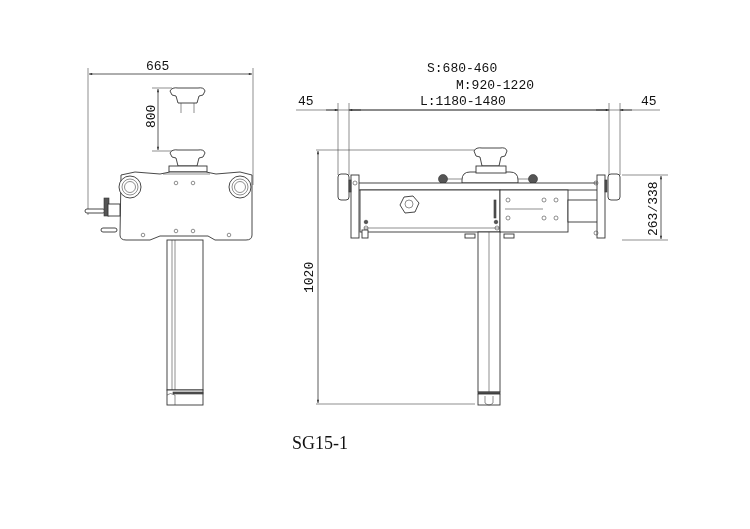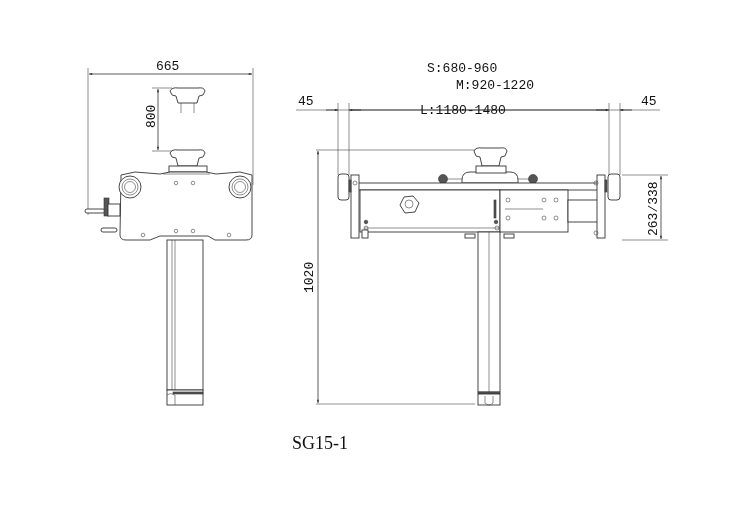--- a/index.html
+++ b/index.html
@@ -175,26 +175,26 @@
     <g>
       <rect class="part" x="478" y="232" width="22" height="160"></rect>
       <line class="thin" x1="489" y1="232" x2="489" y2="392"></line>
       <rect class="dark" x="478" y="392" width="22" height="2"></rect>
       <rect class="part" x="478" y="394" width="22" height="11"></rect>
       <path class="thin" d="M485,396 L485,403 Q489,407 493,403 L493,396"></path>
     </g>
   </g>
 </svg>
 
-<div class="overlay dim" style="left:156px; top:60px;">665</div>
+<div class="overlay dim" style="left:146px; top:60px;">665</div>
 <div class="overlay dim vert" style="left:145px; top:128px;">800</div>
 
-<div class="overlay dim" style="left:427px; top:62px;">S:680-960</div>
+<div class="overlay dim" style="left:427px; top:62px;">S:680-460</div>
 <div class="overlay dim" style="left:424px; top:79px;padding-left:32px;">M:920-1220</div>
-<div class="overlay dim" style="left:420px; top:104px;">L:1180-1480</div>
+<div class="overlay dim" style="left:420px; top:95px;">L:1180-1480</div>
 
 <div class="overlay dim" style="left:298px; top:95px;">45</div>
 <div class="overlay dim" style="left:641px; top:95px;">45</div>
 
 <div class="overlay dim vert" style="left:303px; top:293px;">1020</div>
 <div class="overlay dim vert" style="left:647px; top:236px;">263/338</div>
 
 <div class="overlay" style="left:292px; top:433px; font-family:'Liberation Serif','DejaVu Serif',serif; font-size:18px;">SG15-1</div>
 
 </body></html>

